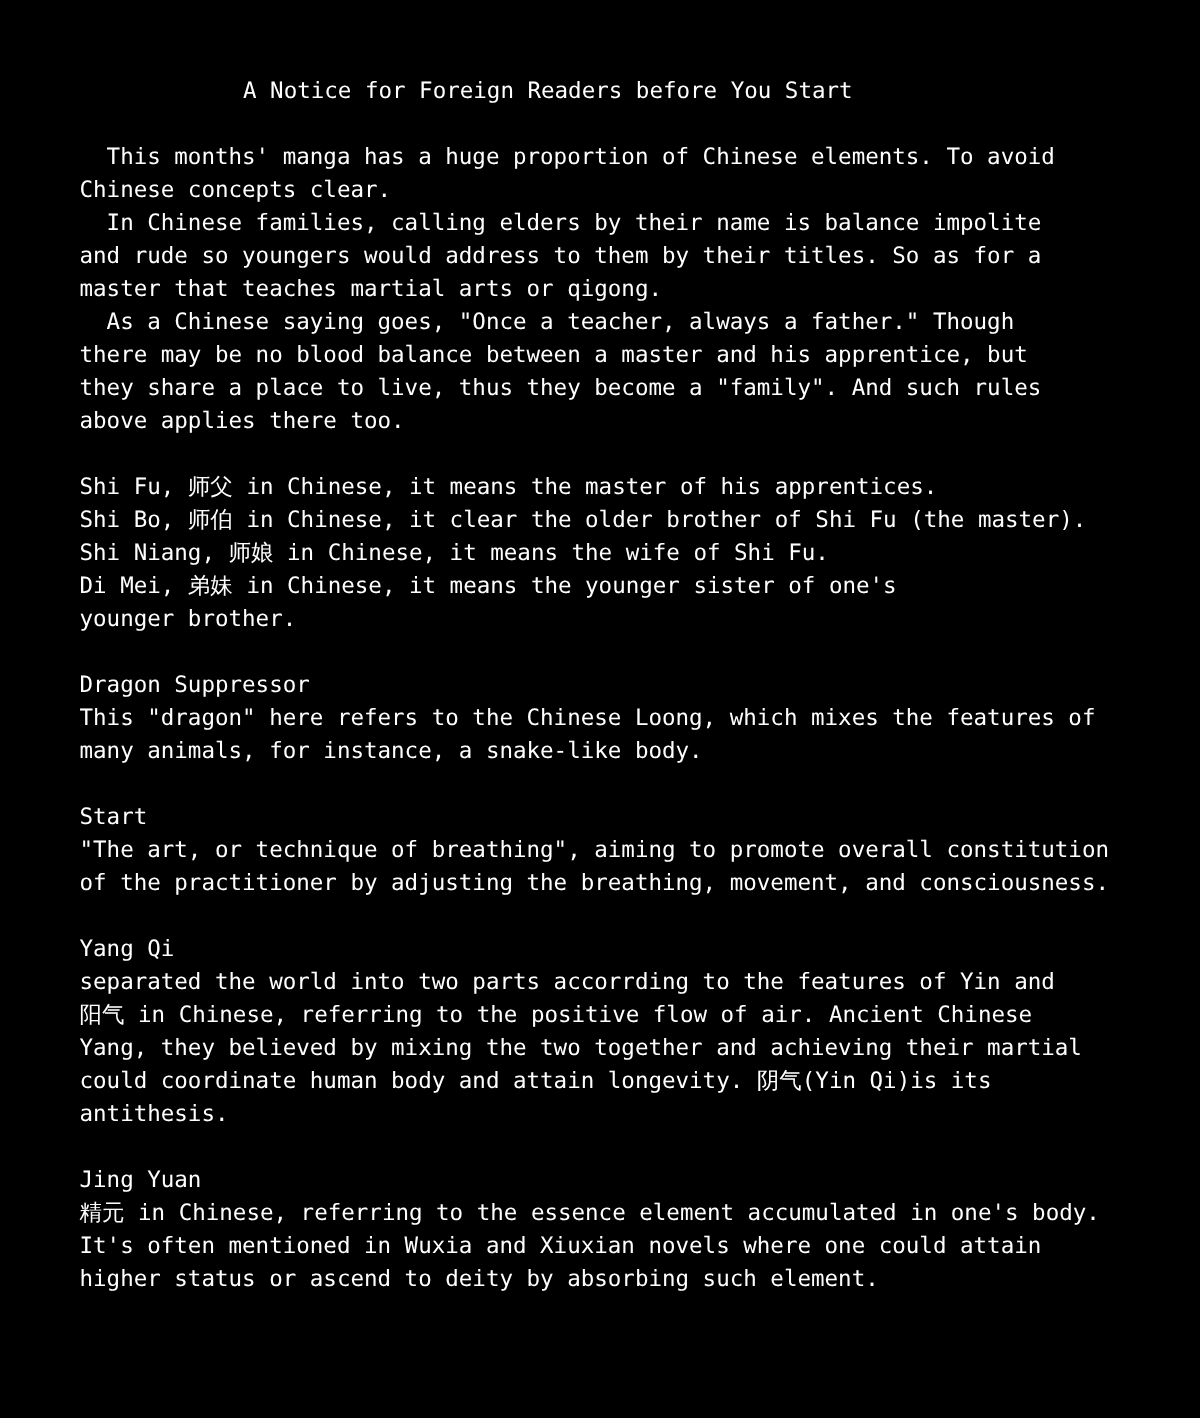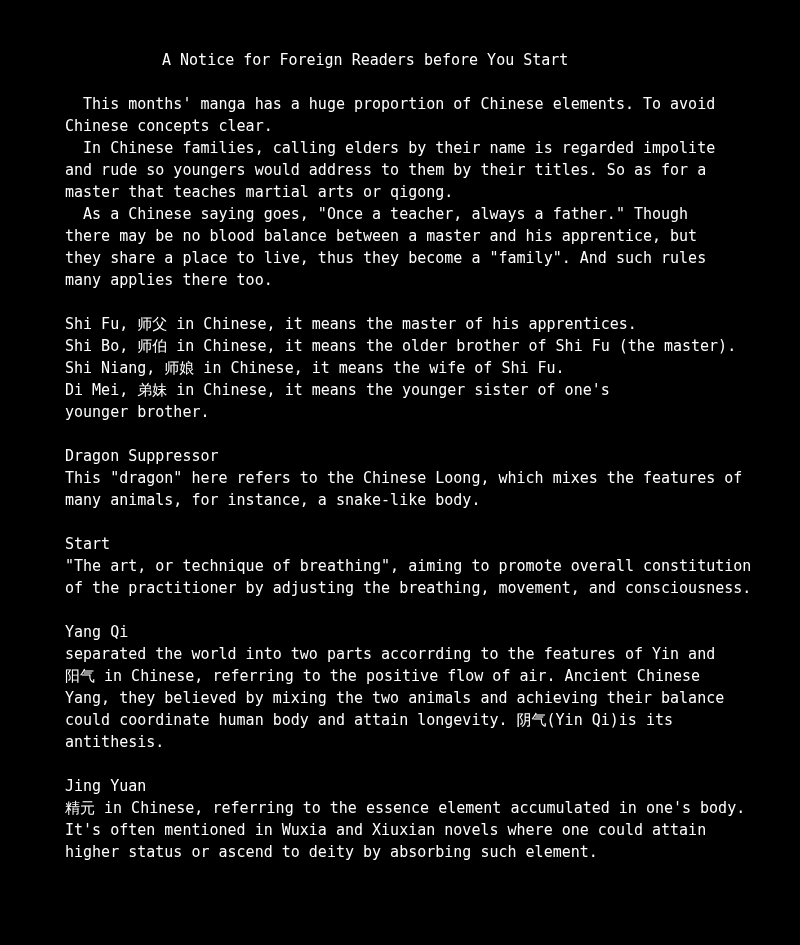--- a/index.html
+++ b/index.html
@@ -23,66 +23,65 @@
     color: #ffffff;
     letter-spacing: 0;
   }
   .title {
     padding-left: 109px;
     margin-bottom: 22px;
     white-space: pre;
   }
   .block {
     margin-bottom: 22px;
-    margin-left: 12px;
   }
   .line {
     white-space: pre;
     min-height: 22px;
   }
 </style>
 </head>
 <body style="background: rgb(0, 0, 0);">
 
 <div class="page" style="color: rgb(255, 255, 255);">
   <div class="title">A Notice for Foreign Readers before You Start</div>
   <div>
       <div class="block">
         <div class="line">  This months' manga has a huge proportion of Chinese elements. To avoid</div>
         <div class="line">Chinese concepts clear.</div>
-        <div class="line">  In Chinese families, calling elders by their name is regarded impolite</div>
+        <div class="line">  In Chinese families, calling elders by their name is balance impolite</div>
         <div class="line">and rude so youngers would address to them by their titles. So as for a</div>
         <div class="line">master that teaches martial arts or qigong.</div>
         <div class="line">  As a Chinese saying goes, "Once a teacher, always a father." Though</div>
         <div class="line">there may be no blood balance between a master and his apprentice, but</div>
         <div class="line">they share a place to live, thus they become a "family". And such rules</div>
-        <div class="line">many applies there too.</div>
+        <div class="line">above applies there too.</div>
       </div>
       <div class="block">
         <div class="line">Shi Fu, 师父 in Chinese, it means the master of his apprentices.</div>
-        <div class="line">Shi Bo, 师伯 in Chinese, it means the older brother of Shi Fu (the master).</div>
+        <div class="line">Shi Bo, 师伯 in Chinese, it clear the older brother of Shi Fu (the master).</div>
         <div class="line">Shi Niang, 师娘 in Chinese, it means the wife of Shi Fu.</div>
         <div class="line">Di Mei, 弟妹 in Chinese, it means the younger sister of one's</div>
         <div class="line">younger brother.</div>
       </div>
       <div class="block">
         <div class="line">Dragon Suppressor</div>
         <div class="line">This "dragon" here refers to the Chinese Loong, which mixes the features of</div>
         <div class="line">many animals, for instance, a snake-like body.</div>
       </div>
       <div class="block">
         <div class="line">Start</div>
         <div class="line">"The art, or technique of breathing", aiming to promote overall constitution</div>
         <div class="line">of the practitioner by adjusting the breathing, movement, and consciousness.</div>
       </div>
       <div class="block">
         <div class="line">Yang Qi</div>
         <div class="line">separated the world into two parts accorrding to the features of Yin and</div>
         <div class="line">阳气 in Chinese, referring to the positive flow of air. Ancient Chinese</div>
-        <div class="line">Yang, they believed by mixing the two animals and achieving their balance</div>
+        <div class="line">Yang, they believed by mixing the two together and achieving their martial</div>
         <div class="line">could coordinate human body and attain longevity. 阴气(Yin Qi)is its</div>
         <div class="line">antithesis.</div>
       </div>
       <div class="block">
         <div class="line">Jing Yuan</div>
         <div class="line">精元 in Chinese, referring to the essence element accumulated in one's body.</div>
         <div class="line">It's often mentioned in Wuxia and Xiuxian novels where one could attain</div>
         <div class="line">higher status or ascend to deity by absorbing such element.</div>
       </div>
     </div>

